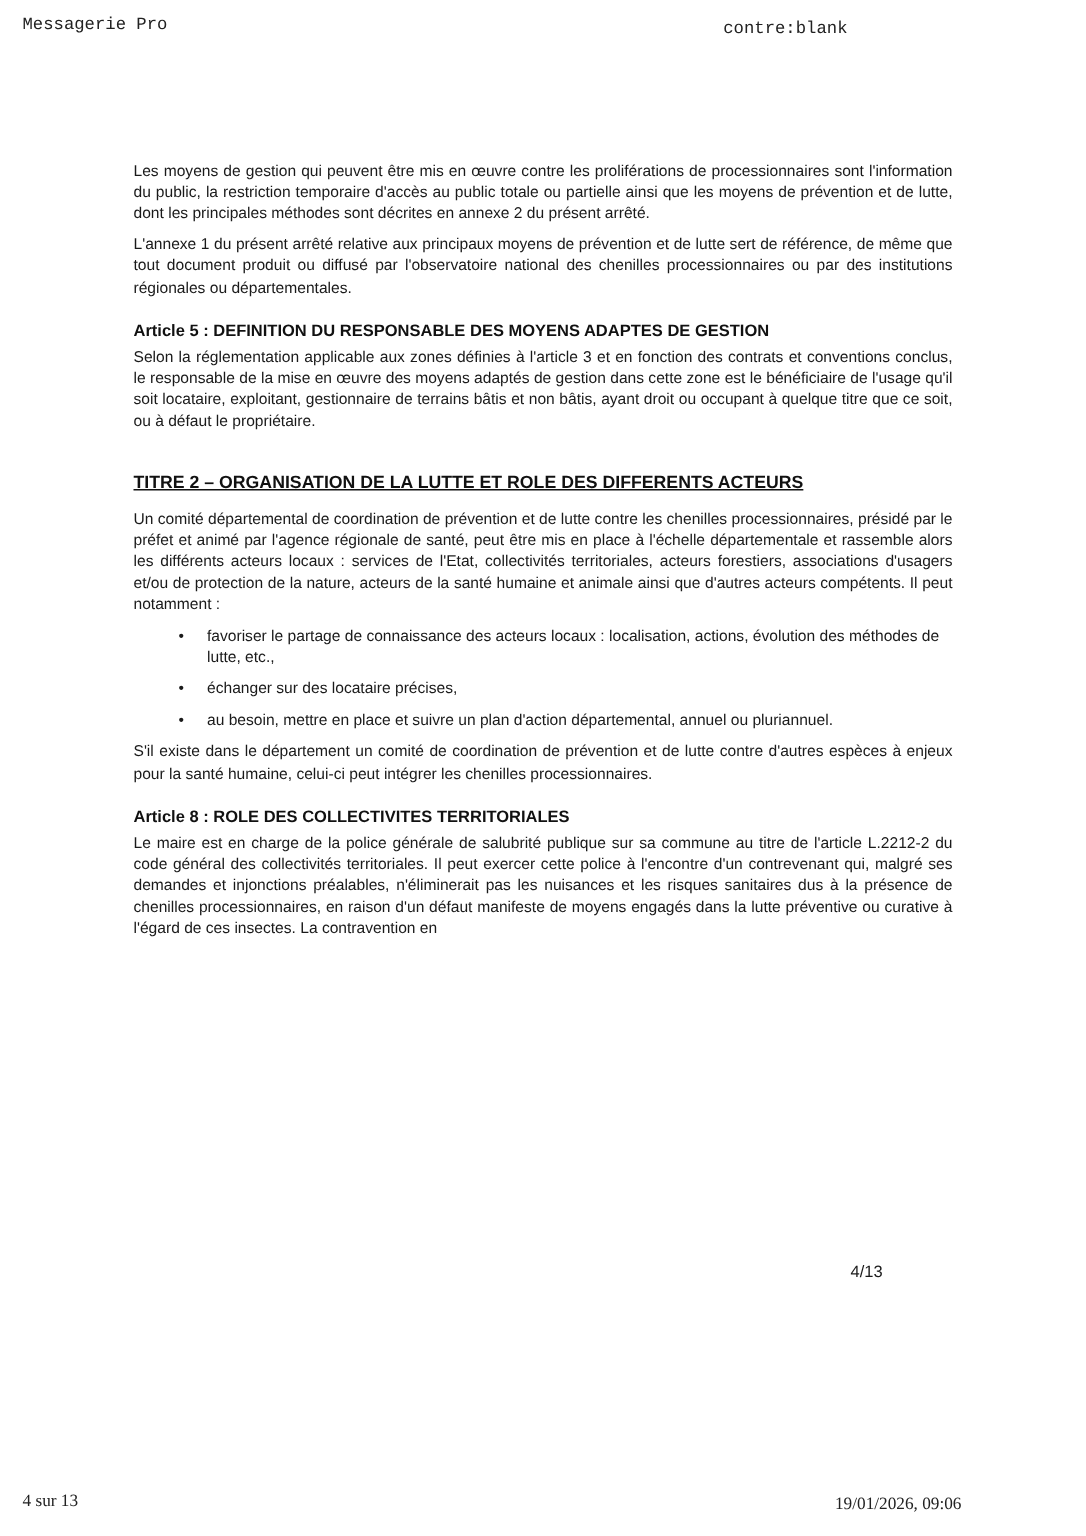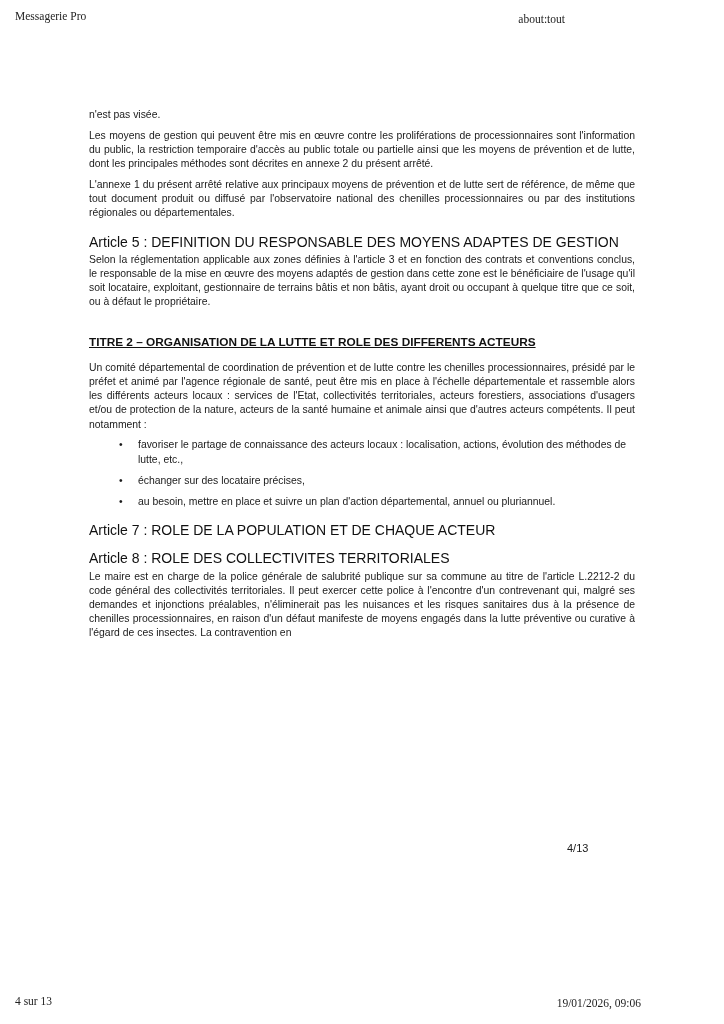--- a/index.html
+++ b/index.html
@@ -1,62 +1,61 @@
 <!DOCTYPE html>
 <html><head>
 <meta charset="utf-8">
 <style>
   html, body { margin: 0; padding: 0; background: #ffffff; }
   body { width: 724px; height: 1024px; position: relative; overflow: hidden; }
   .browser-header {
     position: absolute; left: 0; top: 0; width: 580px; height: 30px;
-    font-family: Liberation Serif, serif; font-size: 11.5px; color: #222;
+    font-family: Liberation Mono, monospace; font-size: 11.5px; color: #222;
   }
   .browser-header .left { position: absolute; left: 15px; top: 10px; }
   .browser-header .right { position: absolute; right: 15px; top: 13px; }
   .browser-footer {
     position: absolute; left: 0; top: 990px; width: 656px; height: 30px;
     font-family: "Liberation Serif", serif; font-size: 11.5px; color: #222;
   }
   .browser-footer .left { position: absolute; left: 15px; top: 5px; }
   .browser-footer .right { position: absolute; right: 15px; top: 7px; }
 
   .page {
     position: absolute; left: 89px; top: 108px; width: 546px;
     font-family: "Liberation Sans", sans-serif; font-size: 10.4px; line-height: 14.2px;
     color: #1a1a1a;
   }
   .page p { margin: 0 0 6.6px 0; text-align: justify; }
   .page h3 {
-    font-size: 14px; font-weight: normal; margin: 0 0 4px 0; color: #111;
+    font-size: 11px; font-weight: bold; margin: 0 0 4px 0; color: #111;
   }
   .page h2 {
     font-size: 11.8px; font-weight: bold; margin: 0 0 12px 0; color: #111; text-decoration: underline;
   }
   .section { margin-bottom: 11px; }
   .gap-big { height: 14px; }
   ul.bullets { list-style: none; margin: 2px 0 6px 0; padding: 0 0 0 30px; }
   ul.bullets li { position: relative; padding-left: 19px; margin-bottom: 7px; text-align: left; }
   ul.bullets li .bullet-dot { position: absolute; left: 0; top: 0; }
   .page-number {
     position: absolute; left: 567px; top: 842px;
     font-family: "Liberation Sans", sans-serif; font-size: 11px; color: #1a1a1a;
   }
 </style>
 </head>
 <body>
 
 <div class="browser-header">
   <span class="left">Messagerie Pro</span>
-  <span class="right">about:tout</span>
+  <span class="right">contre:blank</span>
 </div>
 
 <div class="page">
   <div class="section">
-    <p>n'est pas visée.</p>
     <p>Les moyens de gestion qui peuvent être mis en œuvre contre les proliférations de processionnaires sont l'information du public, la restriction temporaire d'accès au public totale ou partielle ainsi que les moyens de prévention et de lutte, dont les principales méthodes sont décrites en annexe 2 du présent arrêté.</p>
     <p>L'annexe 1 du présent arrêté relative aux principaux moyens de prévention et de lutte sert de référence, de même que tout document produit ou diffusé par l'observatoire national des chenilles processionnaires ou par des institutions régionales ou départementales.</p>
   </div>
 
   <div class="section" style="margin-top:14px;">
     <h3>Article 5 : DEFINITION DU RESPONSABLE DES MOYENS ADAPTES DE GESTION</h3>
     <p>Selon la réglementation applicable aux zones définies à l'article 3 et en fonction des contrats et conventions conclus, le responsable de la mise en œuvre des moyens adaptés de gestion dans cette zone est le bénéficiaire de l'usage qu'il soit locataire, exploitant, gestionnaire de terrains bâtis et non bâtis, ayant droit ou occupant à quelque titre que ce soit, ou à défaut le propriétaire.</p>
   </div>
 
   <div class="gap-big"></div>
@@ -72,24 +71,24 @@
       </li>
       <li>
         <span class="bullet-dot">•</span>
         <span>échanger sur des locataire précises,</span>
       </li>
       <li>
         <span class="bullet-dot">•</span>
         <span>au besoin, mettre en place et suivre un plan d'action départemental, annuel ou pluriannuel.</span>
       </li>
     </ul>
+    <p>S'il existe dans le département un comité de coordination de prévention et de lutte contre d'autres espèces à enjeux pour la santé humaine, celui-ci peut intégrer les chenilles processionnaires.</p>
   </div>
 
   <div class="section" style="margin-top:14px;">
-    <h3>Article 7 : ROLE DE LA POPULATION ET DE CHAQUE ACTEUR</h3>
   </div>
 
   <div class="section" style="margin-top:14px;">
     <h3>Article 8 : ROLE DES COLLECTIVITES TERRITORIALES</h3>
     <p>Le maire est en charge de la police générale de salubrité publique sur sa commune au titre de l'article L.2212-2 du code général des collectivités territoriales. Il peut exercer cette police à l'encontre d'un contrevenant qui, malgré ses demandes et injonctions préalables, n'éliminerait pas les nuisances et les risques sanitaires dus à la présence de chenilles processionnaires, en raison d'un défaut manifeste de moyens engagés dans la lutte préventive ou curative à l'égard de ces insectes. La contravention en</p>
   </div>
 </div>
 
 <div class="page-number">4/13</div>
 

